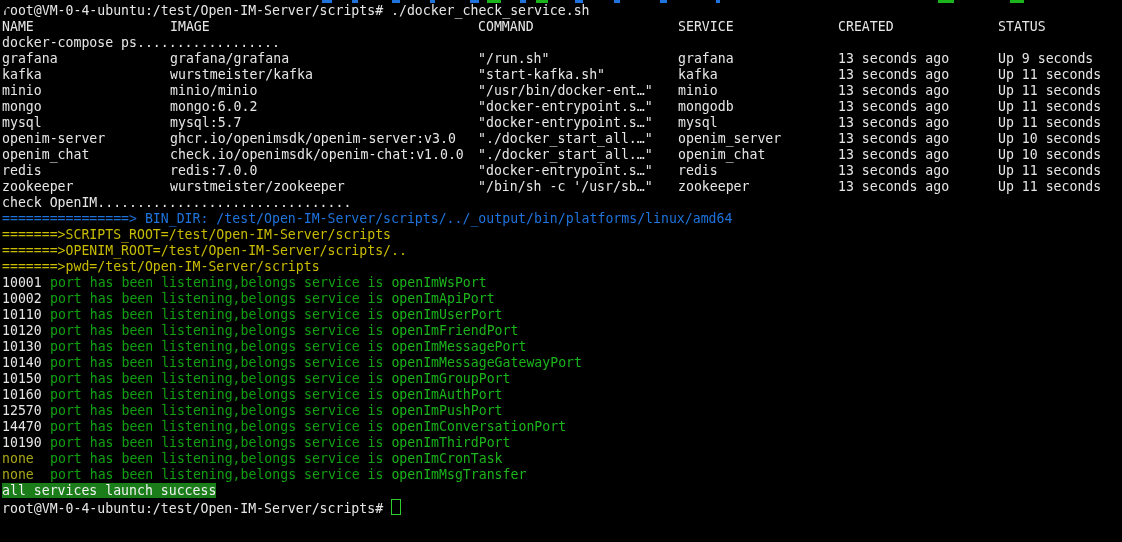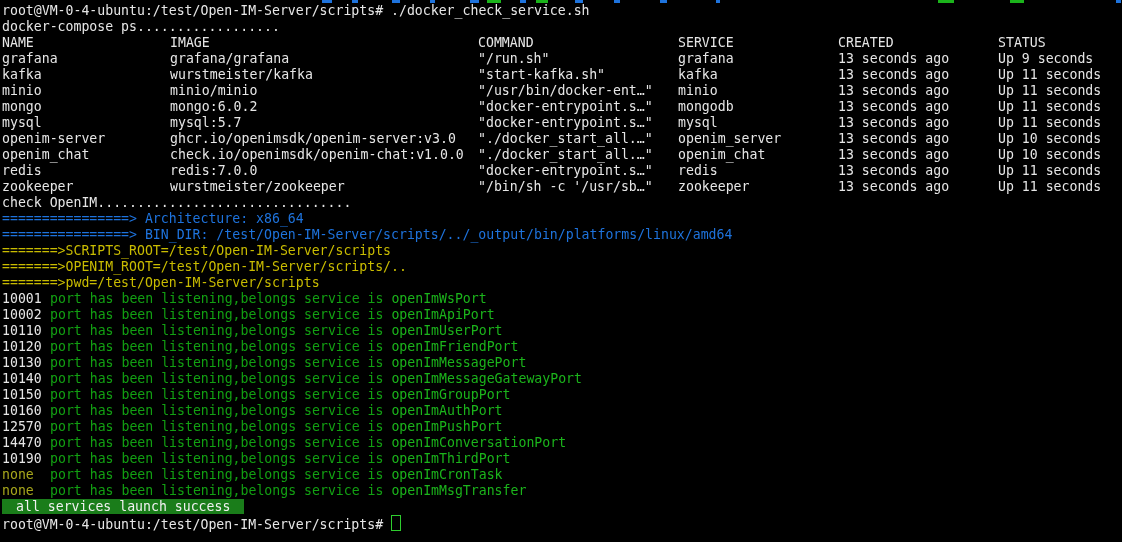--- a/index.html
+++ b/index.html
@@ -10,20 +10,21 @@
   .terminal {
     position: relative;
     width: 1122px;
     height: 542px;
     background: var(--background, #000);
     overflow: hidden;
     font-family: "DejaVu Sans Mono", "Liberation Mono", monospace;
     font-size: 13.2px;
     line-height: 16px;
     cursor: text;
+    border-radius: 25px;
   }
   .top-clip { position: absolute; top: 0; left: 0; width: 100%; height: 4px; }
   .frag { position: absolute; top: 0; height: 3px; }
   .frag.blue  { background: var(--blue); }
   .frag.green { background: var(--green_bright); }
   .screen { position: absolute; top: 3px; left: 2px; right: 0; }
   .line { white-space: pre; height: 16px; color: var(--foreground); }
   .fg       { color: var(--foreground); }
   .c-blue   { color: var(--blue); }
   .c-yellow { color: var(--yellow); }
@@ -35,21 +36,21 @@
   .w-image   { width: 308px; }
   .w-command { width: 200px; }
   .w-service { width: 160px; }
   .w-created { width: 160px; }
   .w-status  { width: 126px; }
   .port { display: inline-block; width: 48px; color: var(--foreground); vertical-align: top; white-space: pre; }
   .port.c-olive { color: var(--olive); }
   .success {
     background: var(--success_bg);
     color: var(--success_fg);
-    padding: 0 14px;
+    padding: 0 0;
   }
   .cursor {
     display: inline-block;
     width: 8px;
     height: 14px;
     margin-bottom: -2px;
     border: 1px solid var(--cursor);
     background: transparent;
   }
 </style>
@@ -73,23 +74,23 @@
       <div class="frag blue" style="left: 716px; width: 4px;"></div>
       <div class="frag green" style="left: 938px; width: 16px;"></div>
       <div class="frag green" style="left: 1010px; width: 14px;"></div>
       <div class="frag blue" style="left: 1116px; width: 5px;"></div>
     </div>
 
   <div class="screen">
 
     <div class="line"><span class="fg">root@VM-0-4-ubuntu:/test/Open-IM-Server/scripts# </span><span class="fg">./docker_check_service.sh</span></div>
 
+    <div class="line"><span class="col w-name">NAME</span><span class="col w-image">IMAGE</span><span class="col w-command">COMMAND</span><span class="col w-service">SERVICE</span><span class="col w-created">CREATED</span><span class="col w-status">STATUS</span></div>
+
     <div class="line fg">docker-compose ps..................</div>
-
-    <div class="line"><span class="col w-name">NAME</span><span class="col w-image">IMAGE</span><span class="col w-command">COMMAND</span><span class="col w-service">SERVICE</span><span class="col w-created">CREATED</span><span class="col w-status">STATUS</span></div>
 
     <div>
   <div class="line"><span class="col w-name">grafana</span><span class="col w-image">grafana/grafana</span><span class="col w-command">"/run.sh"</span><span class="col w-service">grafana</span><span class="col w-created">13 seconds ago</span><span class="col w-status">Up 9 seconds</span></div>
 
   <div class="line"><span class="col w-name">kafka</span><span class="col w-image">wurstmeister/kafka</span><span class="col w-command">"start-kafka.sh"</span><span class="col w-service">kafka</span><span class="col w-created">13 seconds ago</span><span class="col w-status">Up 11 seconds</span></div>
 
   <div class="line"><span class="col w-name">minio</span><span class="col w-image">minio/minio</span><span class="col w-command">"/usr/bin/docker-ent…"</span><span class="col w-service">minio</span><span class="col w-created">13 seconds ago</span><span class="col w-status">Up 11 seconds</span></div>
 
   <div class="line"><span class="col w-name">mongo</span><span class="col w-image">mongo:6.0.2</span><span class="col w-command">"docker-entrypoint.s…"</span><span class="col w-service">mongodb</span><span class="col w-created">13 seconds ago</span><span class="col w-status">Up 11 seconds</span></div>
 
@@ -99,21 +100,20 @@
 
   <div class="line"><span class="col w-name">openim_chat</span><span class="col w-image">check.io/openimsdk/openim-chat:v1.0.0</span><span class="col w-command">"./docker_start_all.…"</span><span class="col w-service">openim_chat</span><span class="col w-created">13 seconds ago</span><span class="col w-status">Up 10 seconds</span></div>
 
 
   <div class="line"><span class="col w-name">redis</span><span class="col w-image">redis:7.0.0</span><span class="col w-command">"docker-entrypoint.s…"</span><span class="col w-service">redis</span><span class="col w-created">13 seconds ago</span><span class="col w-status">Up 11 seconds</span></div>
 
   <div class="line"><span class="col w-name">zookeeper</span><span class="col w-image">wurstmeister/zookeeper</span><span class="col w-command">"/bin/sh -c '/usr/sb…"</span><span class="col w-service">zookeeper</span><span class="col w-created">13 seconds ago</span><span class="col w-status">Up 11 seconds</span></div>
 </div>
 
     <div class="line fg">check OpenIM................................</div>
-    <div class="line c-blue">================&gt; Architecture: x86_64</div>
     <div class="line c-blue">================&gt; BIN_DIR: /test/Open-IM-Server/scripts/../_output/bin/platforms/linux/amd64</div>
     <div class="line c-yellow">=======&gt;SCRIPTS_ROOT=/test/Open-IM-Server/scripts</div>
     <div class="line c-yellow">=======&gt;OPENIM_ROOT=/test/Open-IM-Server/scripts/..</div>
     <div class="line c-yellow">=======&gt;pwd=/test/Open-IM-Server/scripts</div>
 
     <div>
   <div class="line"><span class="port">10001</span><span class="c-green">port has been listening,belongs service is </span><span class="c-greenb">openImWsPort</span></div>
 
   <div class="line"><span class="port">10002</span><span class="c-green">port has been listening,belongs service is </span><span class="c-greenb">openImApiPort</span></div>
 

